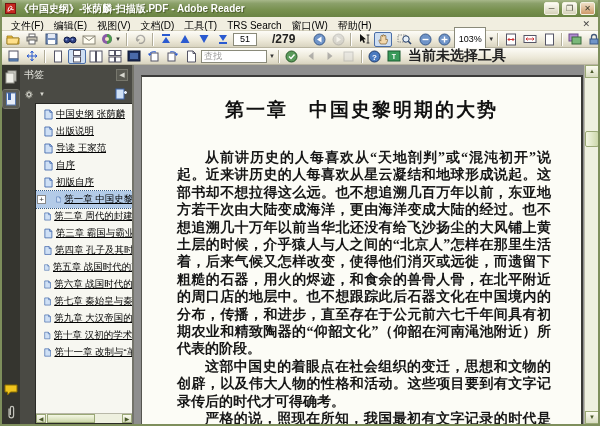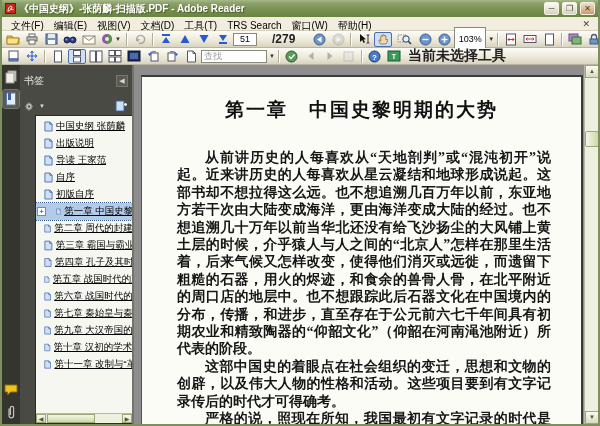--- a/index.html
+++ b/index.html
@@ -37,21 +37,21 @@
 
   
   .main { flex:1; display:flex; min-height:0; position:relative; }
 
   .rail { width:18px; background:#35352f; display:flex; flex-direction:column; align-items:center; padding:3px 0; gap:4px; }
   .rail .spacer { flex:1; }
   .railbtn { width:16px; height:18px; display:flex; align-items:center; justify-content:center; border-radius:2px; }
   .railbtn.sel { background:#5a5a52; outline:1px solid #77776d; }
 
   .panel { width:114px; background:#4a4a44; display:flex; flex-direction:column; border-right:2px solid #73736a; }
-  .panel-header { height:20px; display:flex; align-items:center; padding:16px 4px; color:#e2e2da; font-size:10px; }
+  .panel-header { height:20px; display:flex; align-items:center; padding:4px 4px; color:#e2e2da; font-size:10px; }
   .panel-header .ph-label { flex:1; }
   .ph-btn { width:12px; height:12px; border:1px solid #77776d; background:#5a5a52; color:#d8d8d0; font-size:7px; line-height:10px; text-align:center; }
   .panel-opts { height:18px; display:flex; align-items:center; padding:0 4px; gap:2px; }
   .panel-opts .po-spacer { flex:1; }
 
   .bm-wrap { flex:1; margin-left:15px; background:#f7f7f1; border:1px solid #2a2a26; border-right:none; display:flex; flex-direction:column; min-height:0; }
   .bm-list { flex:1; overflow:hidden; padding-top:2px; }
   .bm-item { height:17px; display:flex; align-items:center; gap:3px; padding-left:8px; position:relative; white-space:nowrap; }
   .bm-item .bm-label { font-size:9.5px; color:#000; overflow:hidden;text-decoration:underline; }
   .bm-item.selected { background:#b3cbe8; outline:1px dotted #345a8a; }

